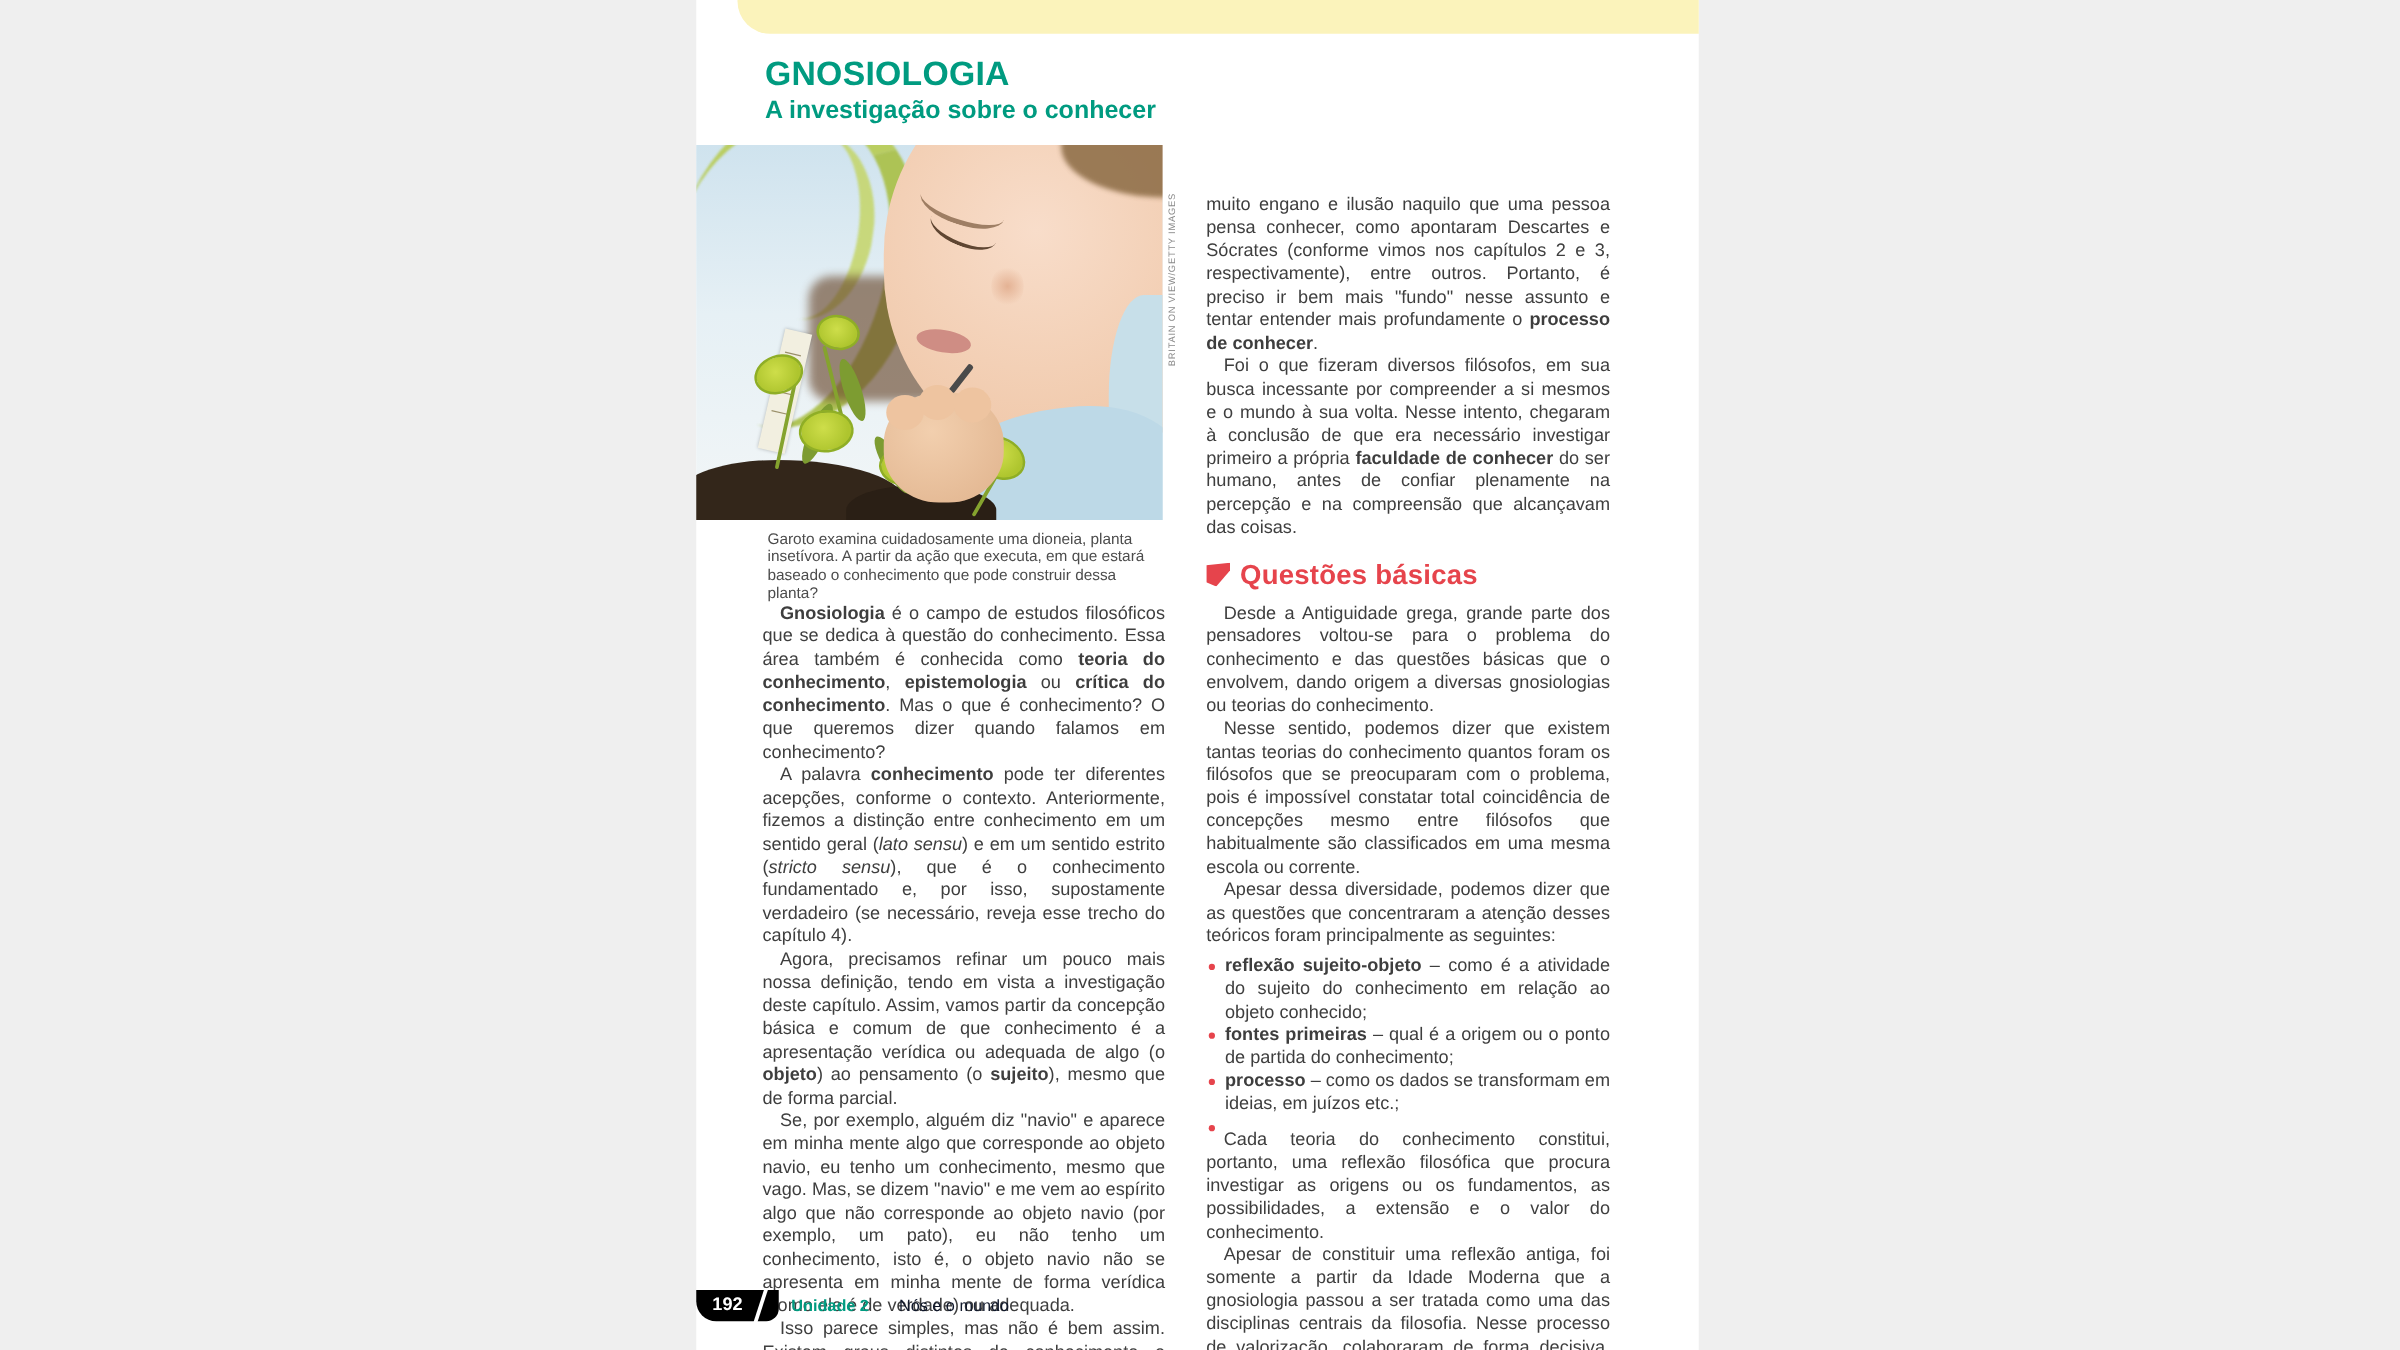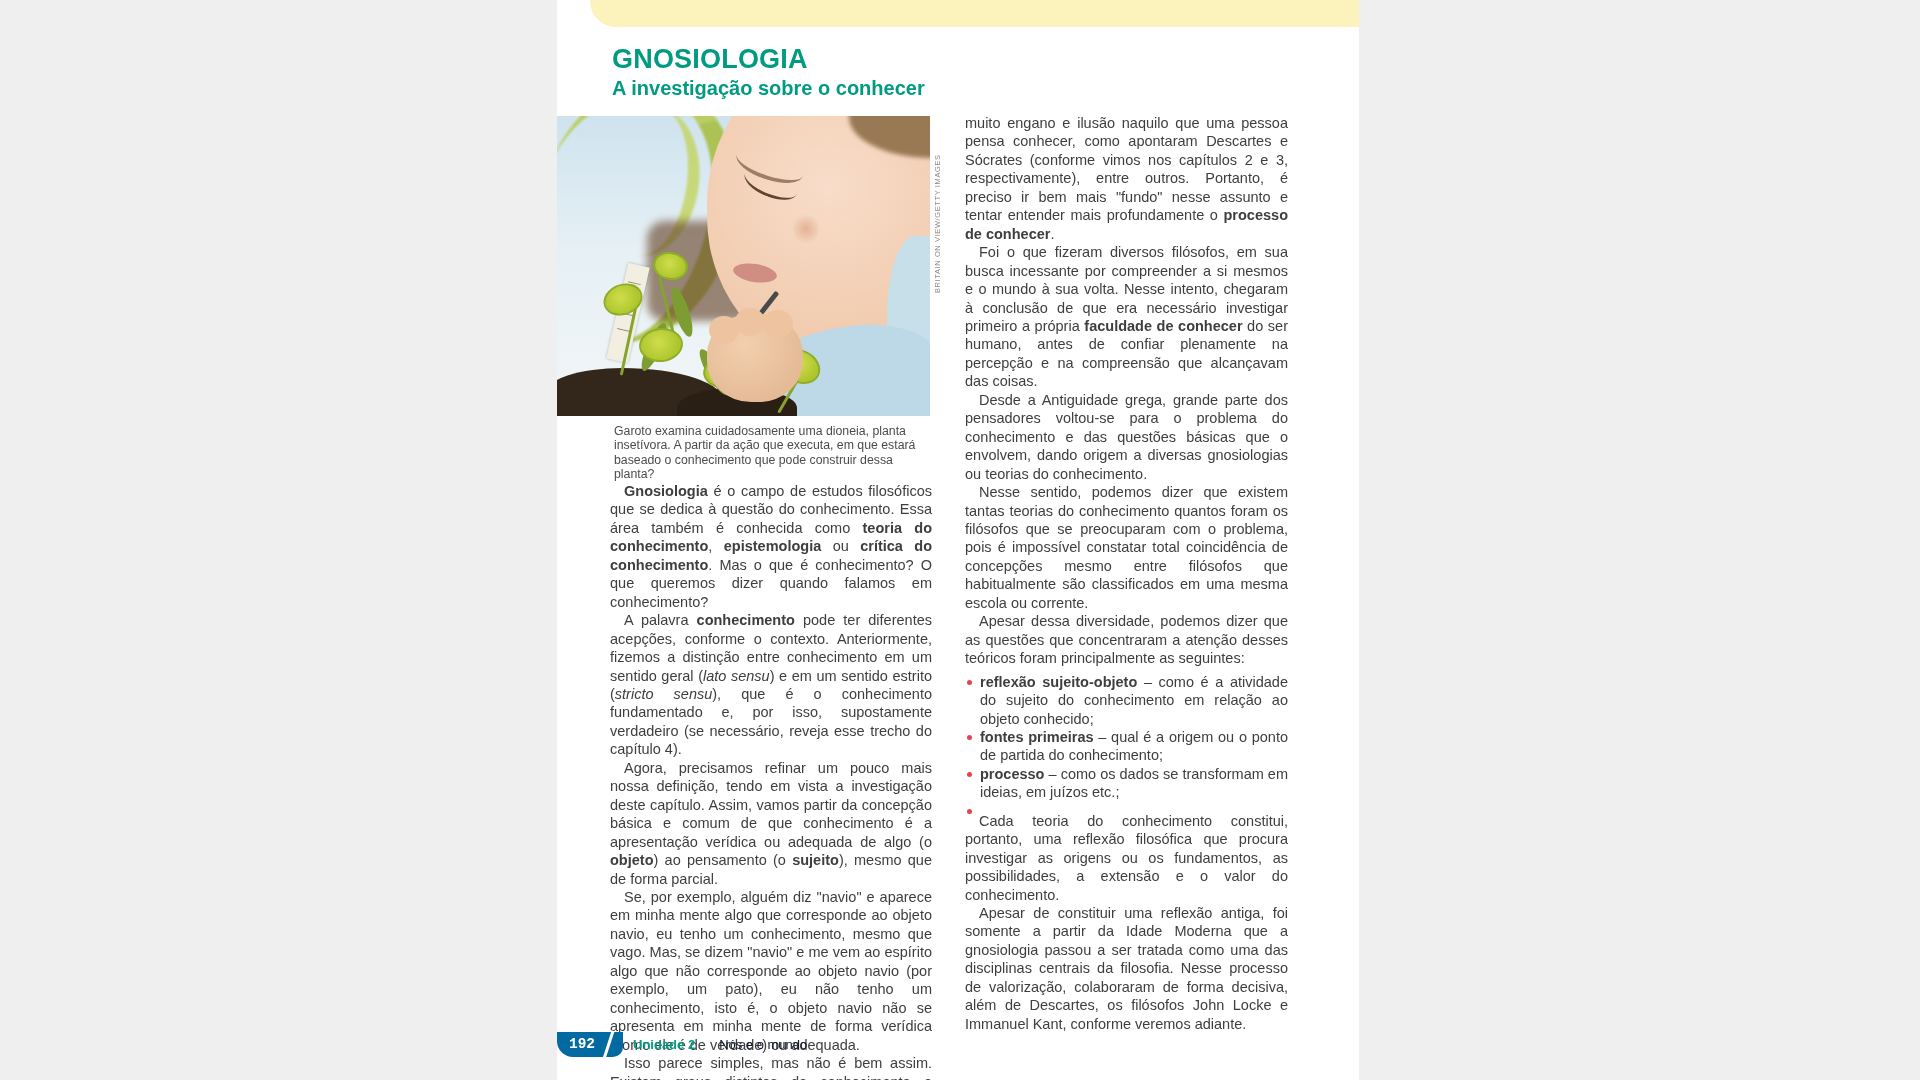--- a/index.html
+++ b/index.html
@@ -50,34 +50,34 @@
   .credit{position:absolute;left:376px;top:118px;height:175px;writing-mode:vertical-rl;
     transform:rotate(180deg);font-size:7.5px;letter-spacing:.6px;color:#8a8a8a;white-space:nowrap;}
 
   .caption{position:absolute;left:57px;top:424px;width:312px;font-size:12.3px;line-height:14.3px;color:#4c4c4c;}
 
   
   .col{position:absolute;color:#3e3e3e;}
   .col-left{left:53px;top:482px;width:322px;}
   .col-right{left:408px;top:114px;width:323px;}
   .col p{margin:0;text-align:justify;font-size:14.5px;line-height:18.45px;text-indent:14px;}
-  .col p.no-indent{text-indent:0;}
+  .col p.no-indent{text-indent:0;margin-top:41px;}
 
   .section-heading{display:flex;align-items:center;gap:8px;margin:15px 0 9px;}
   .flag-icon{width:19px;height:19px;background:#e6444c;flex:0 0 auto;
     clip-path:polygon(0 10%,100% 0,100% 32%,42% 100%,0 82%);}
   .section-heading b{font-size:22px;font-weight:700;color:#e6444c;letter-spacing:.2px;}
 
   ul.bullets{list-style:none;margin:5px 0 10px;padding:0;}
   ul.bullets li{position:relative;padding-left:15px;margin:0;text-align:justify;
     font-size:14.5px;line-height:18.45px;color:#3e3e3e;}
   ul.bullets li .dot{position:absolute;left:2px;top:7px;width:5px;height:5px;border-radius:50%;background:#e6444c;}
 
   
-  .footer-badge{position:absolute;left:0;top:1032px;width:66px;height:25px;background:#0369a1;border-radius:0 0 10px 16px;font-family:Liberation Mono, monospace;}
+  .footer-badge{position:absolute;left:0;top:1032px;width:66px;height:25px;background:#000000;border-radius:0 0 10px 16px;}
   .footer-badge .num{position:absolute;left:0;top:4px;width:50px;text-align:center;color:#fff;font-size:14.5px;font-weight:700;}
   .badge-slash{position:absolute;left:50px;top:-2px;width:3px;height:30px;background:#ffffff;transform:rotate(18deg);}
   .footer-meta{position:absolute;left:76px;top:1037px;display:flex;gap:24px;align-items:baseline;font-size:13px;}
   .footer-meta .unit{color:#009b80;font-weight:700;}
   .footer-meta .unit-title{color:#0f172a;}
 </style>
 </head>
 <body>
 
 <div class="page">
@@ -136,20 +136,24 @@
     <p><span>A palavra </span><span style="font-weight: 700;">conhecimento</span><span> pode ter diferentes acepções, conforme o contexto. Anteriormente, fizemos a distinção entre conhecimento em um sentido geral (</span><span style="font-style: italic;">lato sensu</span><span>) e em um sentido estrito (</span><span style="font-style: italic;">stricto sensu</span><span>), que é o conhecimento fundamentado e, por isso, supostamente verdadeiro (se necessário, reveja esse trecho do capítulo 4).</span></p>
     <p><span>Agora, precisamos refinar um pouco mais nossa definição, tendo em vista a investigação deste capítulo. Assim, vamos partir da concepção básica e comum de que conhecimento é a apresentação verídica ou adequada de algo (o </span><span style="font-weight: 700;">objeto</span><span>) ao pensamento (o </span><span style="font-weight: 700;">sujeito</span><span>), mesmo que de forma parcial.</span></p>
     <p><span>Se, por exemplo, alguém diz "navio" e aparece em minha mente algo que corresponde ao objeto navio, eu tenho um conhecimento, mesmo que vago. Mas, se dizem "navio" e me vem ao espírito algo que não corresponde ao objeto navio (por exemplo, um pato), eu não tenho um conhecimento, isto é, o objeto navio não se apresenta em minha mente de forma verídica (como ele é de verdade) ou adequada.</span></p>
     <p><span>Isso parece simples, mas não é bem assim. Existem graus distintos de conhecimento e também há</span></p>
   </div>
 
   <div class="col col-right">
     <p class="no-indent"><span>muito engano e ilusão naquilo que uma pessoa pensa conhecer, como apontaram Descartes e Sócrates (conforme vimos nos capítulos 2 e 3, respectivamente), entre outros. Portanto, é preciso ir bem mais "fundo" nesse assunto e tentar entender mais profundamente o </span><span style="font-weight: 700;">processo de conhecer</span><span>.</span></p>
     <p><span>Foi o que fizeram diversos filósofos, em sua busca incessante por compreender a si mesmos e o mundo à sua volta. Nesse intento, chegaram à conclusão de que era necessário investigar primeiro a própria </span><span style="font-weight: 700;">faculdade de conhecer</span><span> do ser humano, antes de confiar plenamente na percepção e na compreensão que alcançavam das coisas.</span></p>
 
+    <div class="section-heading">
+      <span class="flag-icon"></span>
+      <b>Questões básicas</b>
+    </div>
 
     <p><span>Desde a Antiguidade grega, grande parte dos pensadores voltou-se para o problema do conhecimento e das questões básicas que o envolvem, dando origem a diversas gnosiologias ou teorias do conhecimento.</span></p>
     <p><span>Nesse sentido, podemos dizer que existem tantas teorias do conhecimento quantos foram os filósofos que se preocuparam com o problema, pois é impossível constatar total coincidência de concepções mesmo entre filósofos que habitualmente são classificados em uma mesma escola ou corrente.</span></p>
     <p><span>Apesar dessa diversidade, podemos dizer que as questões que concentraram a atenção desses teóricos foram principalmente as seguintes:</span></p>
 
     <ul class="bullets">
       <li><span class="dot"></span><span><span style="font-weight: 700;">reflexão sujeito-objeto</span><span> – como é a atividade do sujeito do conhecimento em relação ao objeto conhecido;</span></span></li>
       <li><span class="dot"></span><span><span style="font-weight: 700;">fontes primeiras</span><span> – qual é a origem ou o ponto de partida do conhecimento;</span></span></li>
       <li><span class="dot"></span><span><span style="font-weight: 700;">processo</span><span> – como os dados se transformam em ideias, em juízos etc.;</span></span></li>
       <li><span class="dot"></span></li>

